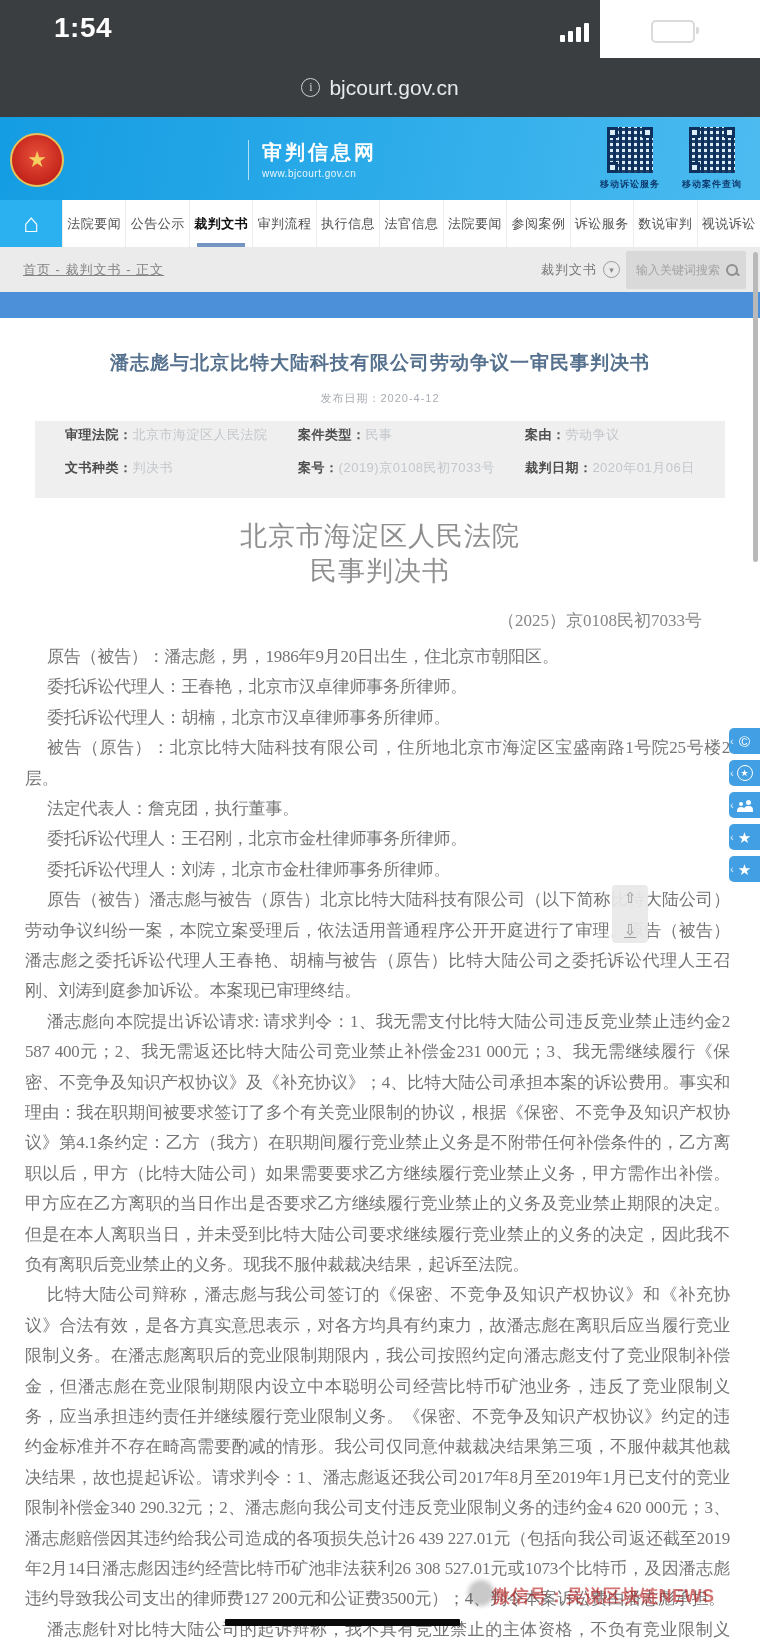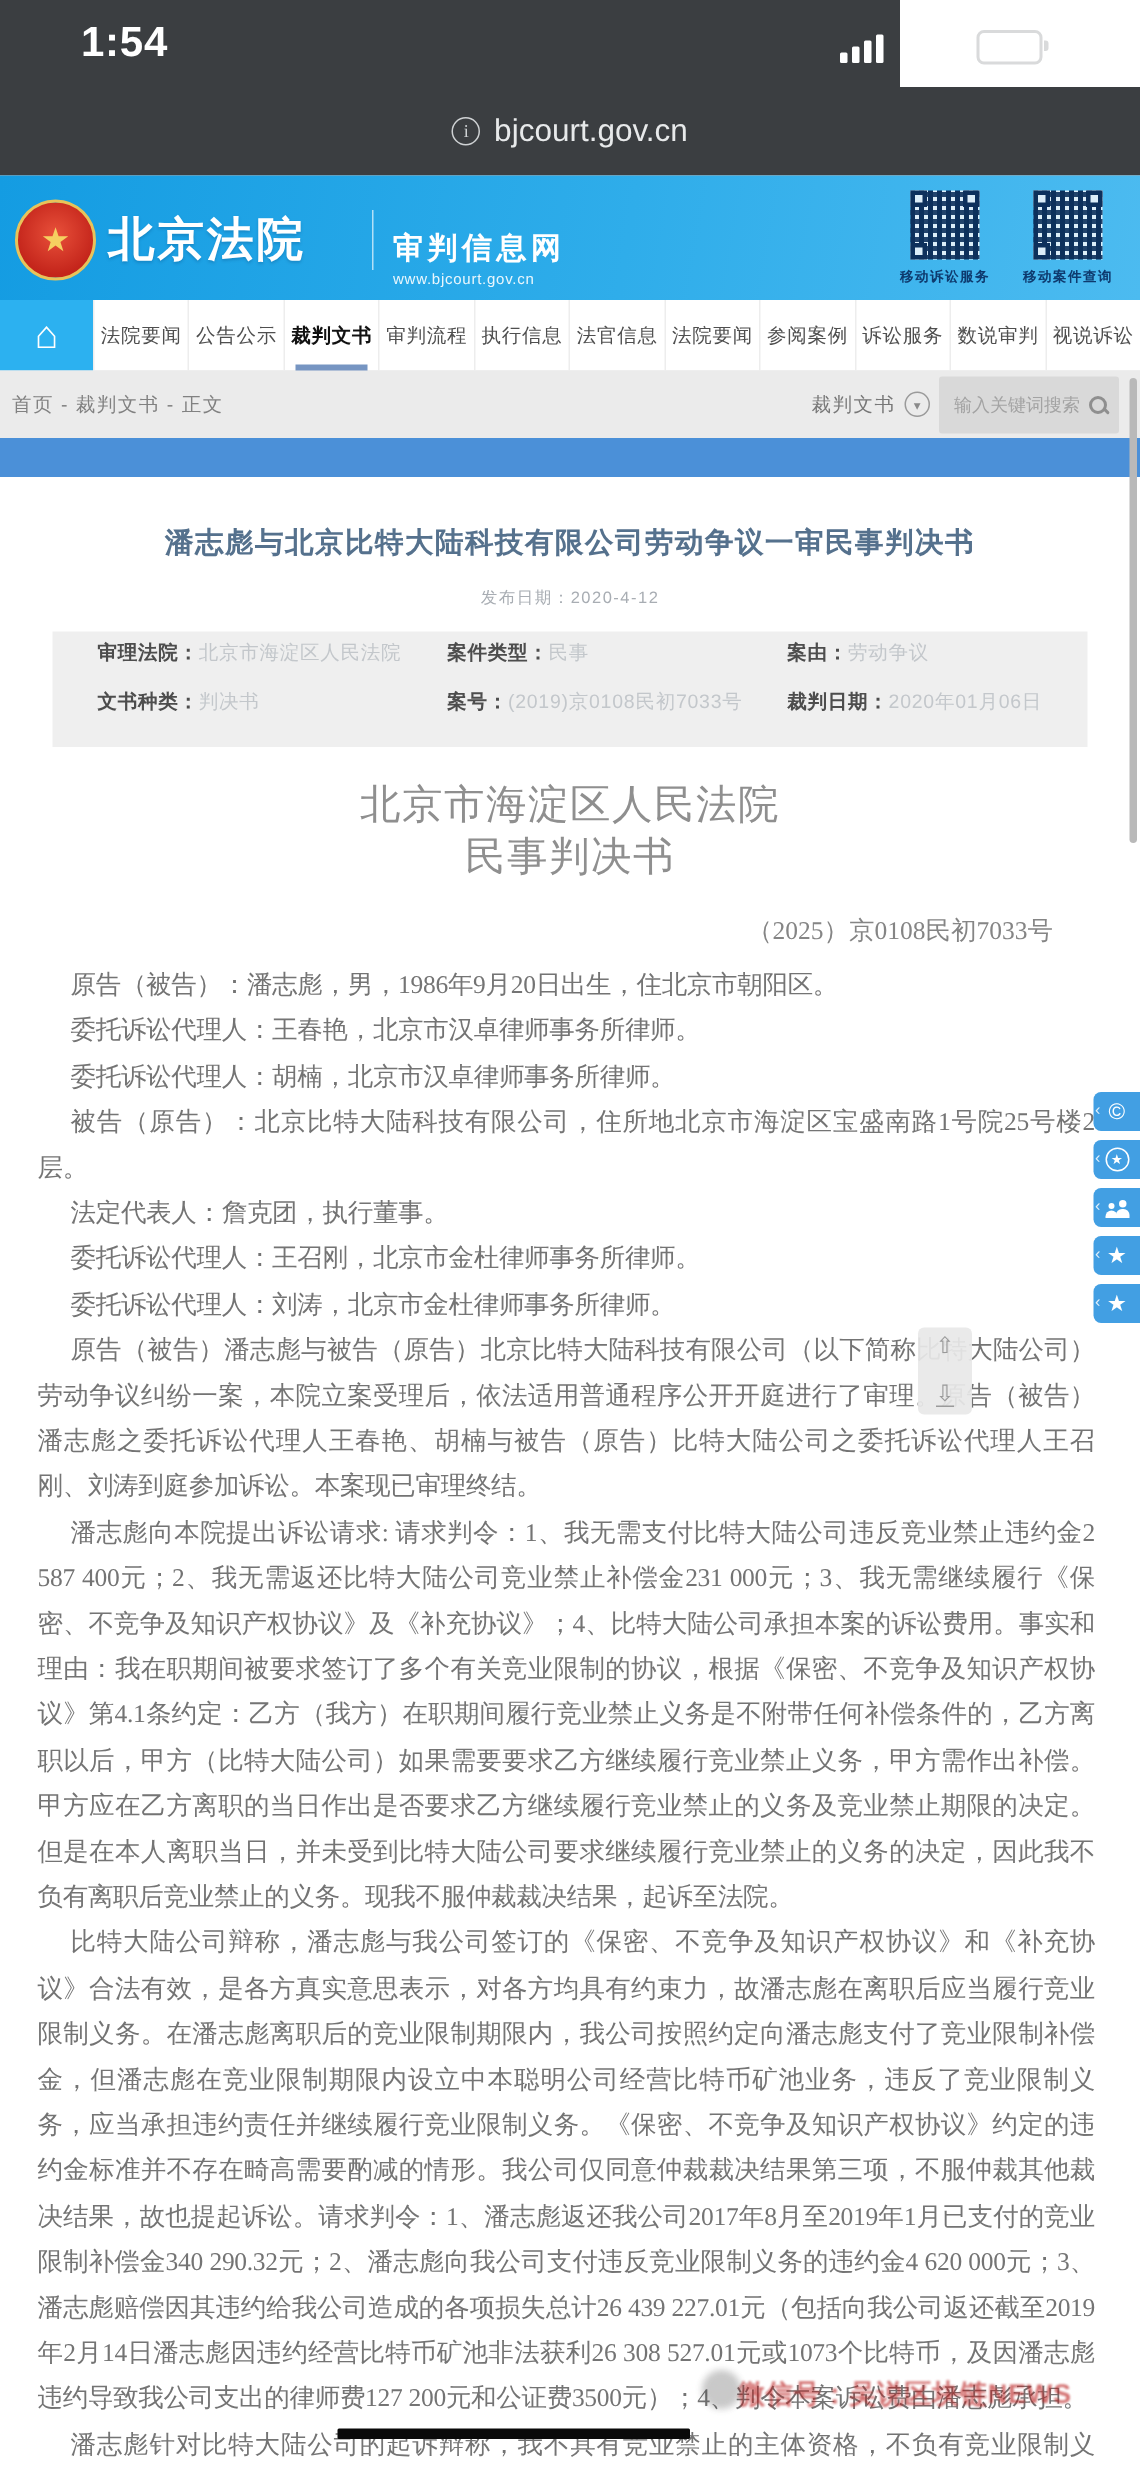--- a/index.html
+++ b/index.html
@@ -25,21 +25,21 @@
   
   .siteheader{position:absolute;top:117px;left:0;width:760px;height:83px;
               background:linear-gradient(100deg,#149ce2 0%,#2fadea 55%,#4cbbf0 100%);overflow:hidden;}
   .emblem{position:absolute;left:10px;top:16px;width:50px;height:50px;border-radius:50%;
           background:radial-gradient(circle at 50% 42%,#e8503a 0%,#c4251b 70%);
           border:2px solid #e8c35a;display:flex;align-items:center;justify-content:center;}
   .emblem span{color:#f5d061;font-size:22px;line-height:1;}
   .brand{position:absolute;left:72px;top:22px;color:#fff;font-size:31px;font-weight:700;letter-spacing:2px;
          font-family:"Liberation Serif",serif;text-shadow:0 1px 2px rgba(0,60,110,.25);}
   .hdivider{position:absolute;left:248px;top:23px;width:1px;height:40px;background:rgba(255,255,255,.65);}
-  .brand2{position:absolute;left:262px;top:22px;color:#fff;margin-top:13px;}
+  .brand2{position:absolute;left:262px;top:22px;color:#fff;}
   .brand2 .site{font-size:20px;font-weight:700;letter-spacing:3px;}
   .brand2 .url{font-size:10px;opacity:.9;margin-top:2px;letter-spacing:.5px;}
   .qrs{position:absolute;right:18px;top:10px;display:flex;gap:22px;}
   .qrbox{text-align:center;}
   .qr{width:46px;height:46px;position:relative;margin:0 auto;
       background:
         repeating-linear-gradient(0deg,rgba(13,48,92,.9) 0 3px,transparent 3px 6px),
         repeating-linear-gradient(90deg,#0d305c 0 3px,#dcedf8 3px 6px);}
   .qr::before,.qr::after,.qr .f{content:"";position:absolute;width:11px;height:11px;border:3px solid #0d305c;background:#dcedf8;box-sizing:border-box;}
   .qr::before{left:0;top:0;}
@@ -52,21 +52,21 @@
   .home{width:62px;height:47px;background:#2cb1f0;color:#fff;display:flex;align-items:center;justify-content:center;font-size:26px;}
   .tabs{flex:1;display:flex;}
   .tab{flex:1;display:flex;align-items:center;justify-content:center;font-size:13px;color:#4f4f4f;
        border-left:1px solid #ededed;position:relative;letter-spacing:.5px;cursor:pointer;}
   .tab.active{color:#111;font-weight:700;}
   .tab.active::after{content:"";position:absolute;left:12%;right:12%;bottom:-1px;height:5px;background:#7695c2;}
 
   
   .breadcrumb{position:absolute;top:247px;left:0;width:760px;height:45px;background:#ebebeb;
               display:flex;align-items:center;color:#818181;font-size:13px;}
-  .breadcrumb .path{margin-left:8px;letter-spacing:1px;}
+  .breadcrumb .path{margin-left:23px;letter-spacing:1px;text-decoration:underline;}
   .crumb-right{position:absolute;right:14px;top:0;height:45px;display:flex;align-items:center;gap:6px;}
   .filter{color:#777;letter-spacing:1px;}
   .dd-icon{width:15px;height:15px;border:1px solid #9a9a9a;border-radius:50%;display:inline-flex;
            align-items:center;justify-content:center;font-size:9px;color:#8a8a8a;font-style:normal;}
   .searchbox{display:flex;align-items:center;background:#d9d9d9;border-radius:2px;height:38px;padding:0 6px 0 8px;}
   .searchbox input{border:none;background:transparent;outline:none;width:86px;font-size:12px;color:#666;
                    font-family:"Liberation Sans",sans-serif;}
   .searchbox input::placeholder{color:#a3a3a3;}
   .mag{position:relative;width:16px;height:16px;display:inline-block;}
   .mag::before{content:"";position:absolute;left:2px;top:2px;width:8px;height:8px;border:2px solid #8f8f8f;border-radius:50%;}
@@ -143,21 +143,20 @@
 
   <div class="urlbar">
     <span class="info-i">i</span>
     <span>bjcourt.gov.cn</span>
   </div>
 
   <div class="siteheader">
     <div class="emblem">
       <span>★</span>
     </div>
-    <div class="brand">北京法院</div>
     <div class="hdivider"></div>
     <div class="brand2">
       <div class="site">审判信息网</div>
       <div class="url">www.bjcourt.gov.cn</div>
     </div>
     <div class="qrs">
       <div class="qrbox">
         <div class="qr">
             <span class="f"></span>
           </div>

